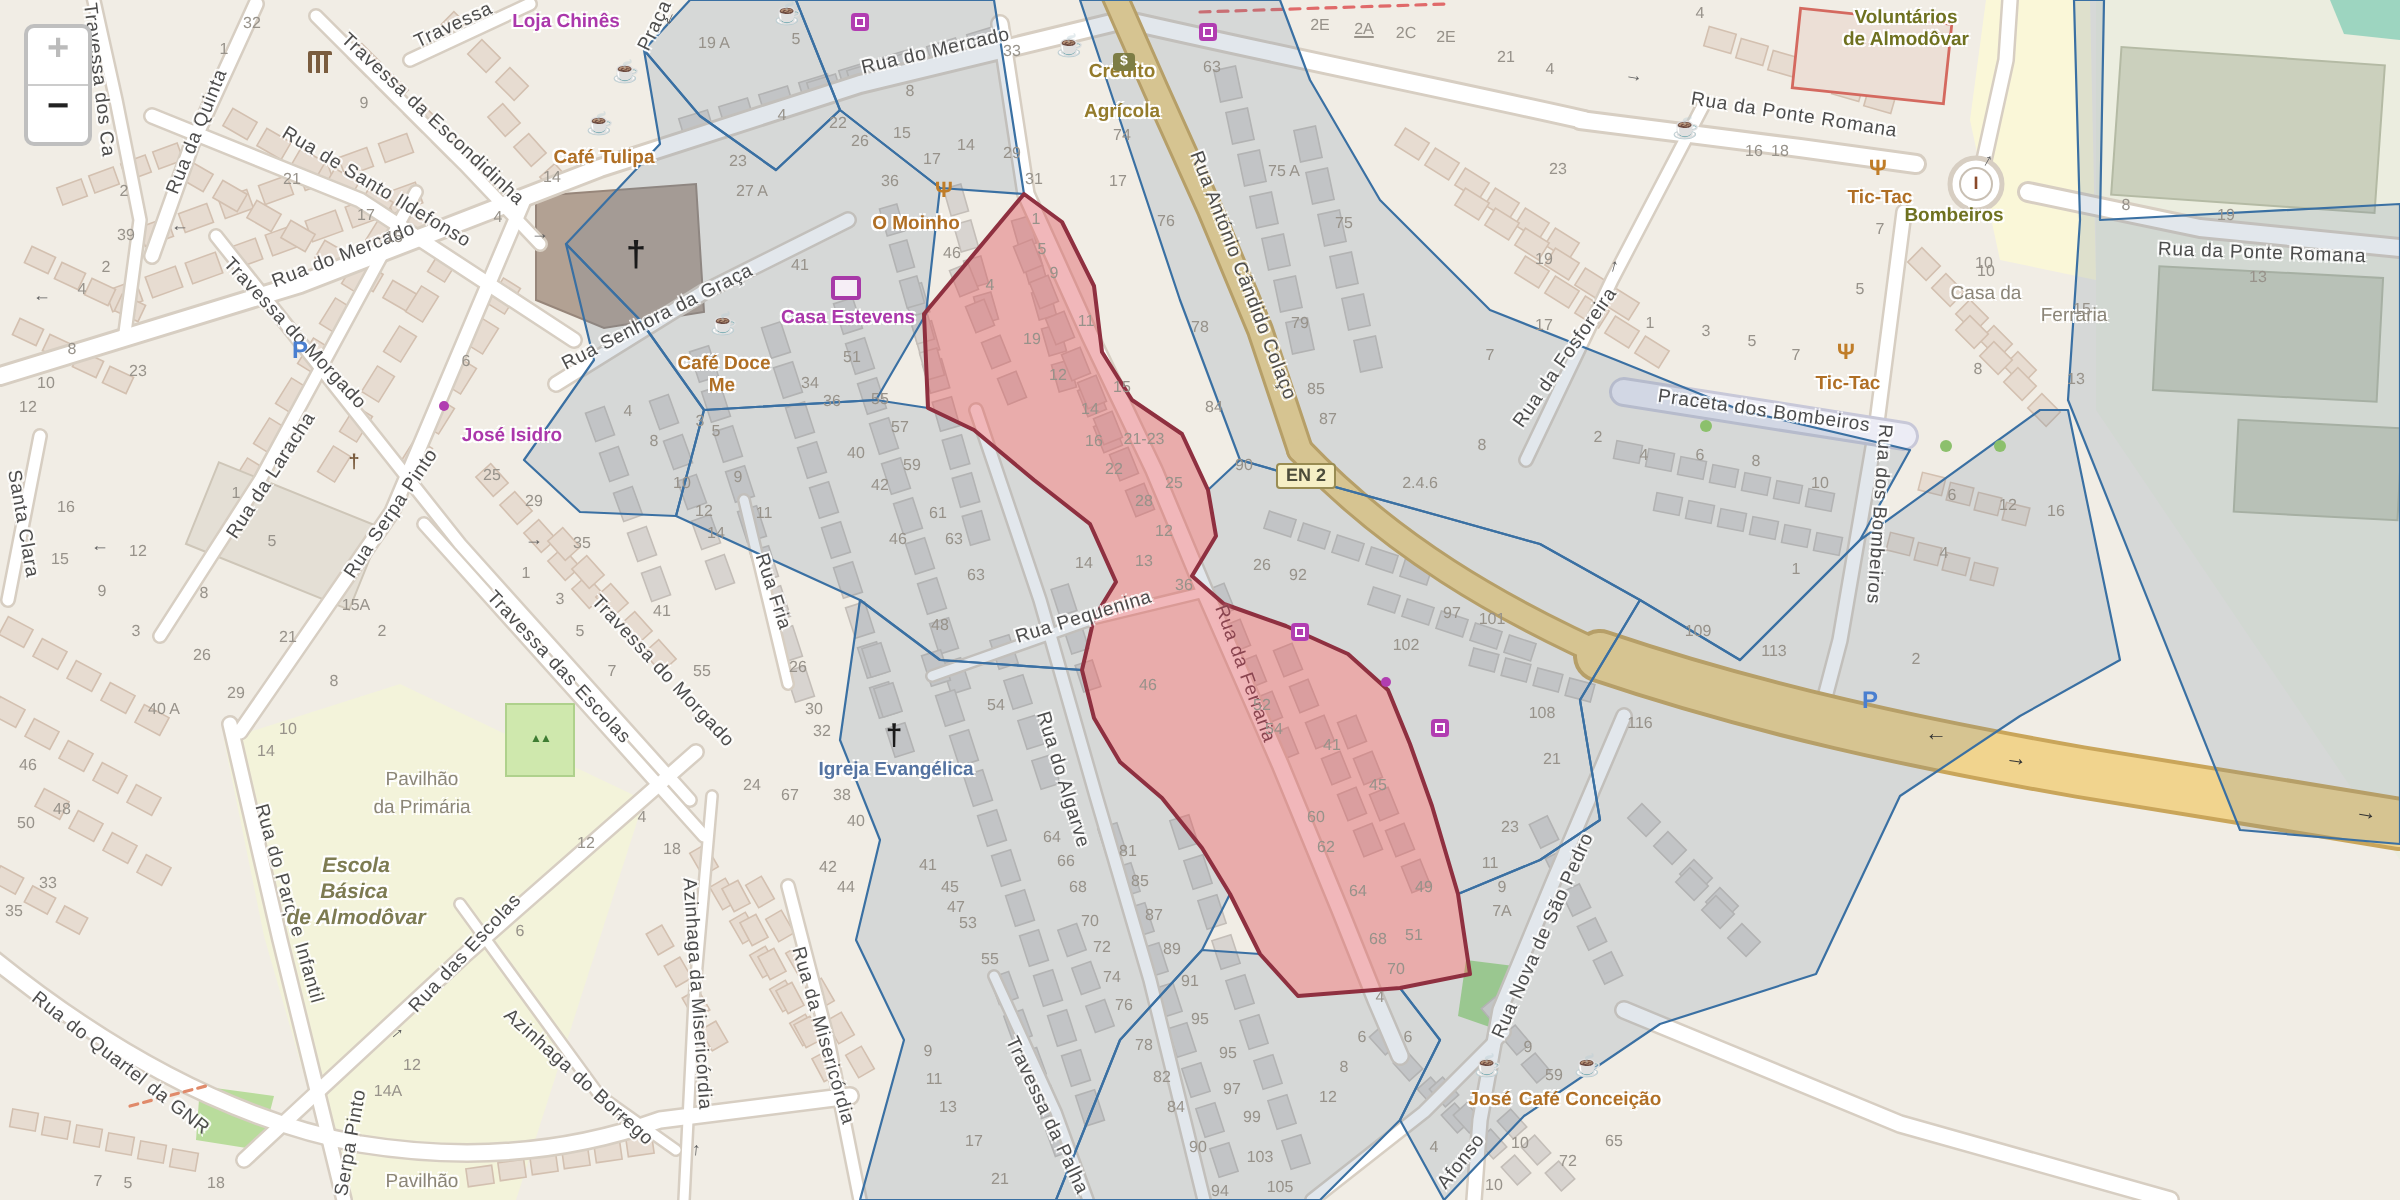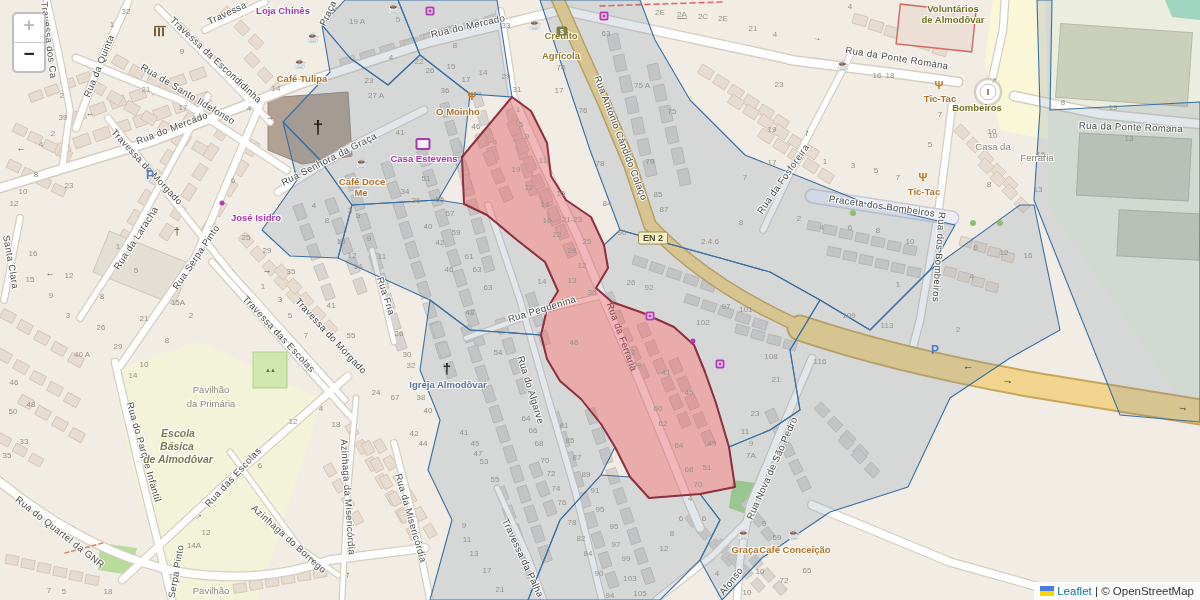--- a/index.html
+++ b/index.html
@@ -612,28 +612,28 @@
       <div class="lbl poi p-food" style="left: 458px; top: 112px; transform: translate(-50%, -50%) rotate(0deg);">O Moinho</div>
       <div class="lbl poi p-bank" style="left: 561px; top: 36px; transform: translate(-50%, -50%) rotate(0deg);">Crédito</div>
       <div class="lbl poi p-bank" style="left: 561px; top: 56px; transform: translate(-50%, -50%) rotate(0deg);">Agrícola</div>
       <div class="lbl poi p-civic" style="left: 953px; top: 9px; transform: translate(-50%, -50%) rotate(0deg);">Voluntários</div>
       <div class="lbl poi p-civic" style="left: 953px; top: 20px; transform: translate(-50%, -50%) rotate(0deg);">de Almodôvar</div>
       <div class="lbl poi p-civic" style="left: 977px; top: 108px; transform: translate(-50%, -50%) rotate(0deg);">Bombeiros</div>
       <div class="lbl poi p-food" style="left: 940px; top: 99px; transform: translate(-50%, -50%) rotate(0deg);">Tic-Tac</div>
       <div class="lbl poi p-food" style="left: 924px; top: 192px; transform: translate(-50%, -50%) rotate(0deg);">Tic-Tac</div>
       <div class="lbl poi p-grey" style="left: 993px; top: 147px; transform: translate(-50%, -50%) rotate(0deg);">Casa da</div>
       <div class="lbl poi p-grey" style="left: 993px; top: 158px; transform: translate(-50%, -50%) rotate(0deg); margin-left: 44px;">Ferraria</div>
-      <div class="lbl poi p-church" style="left: 448px; top: 385px; transform: translate(-50%, -50%) rotate(0deg);">Igreja Almodôvar</div>
+      <div class="lbl poi p-church" style="left: 448px; top: 385px; transform: translate(-50%, -50%) rotate(0deg);">Igreja Evangélica</div>
       <div class="lbl poi p-school" style="left: 178px; top: 433px; transform: translate(-50%, -50%) rotate(0deg);">Escola</div>
       <div class="lbl poi p-school" style="left: 177px; top: 446px; transform: translate(-50%, -50%) rotate(0deg);">Básica</div>
       <div class="lbl poi p-school" style="left: 178px; top: 459px; transform: translate(-50%, -50%) rotate(0deg);">de Almodôvar</div>
       <div class="lbl poi p-grey" style="left: 211px; top: 390px; transform: translate(-50%, -50%) rotate(0deg);">Pavilhão</div>
       <div class="lbl poi p-grey" style="left: 211px; top: 404px; transform: translate(-50%, -50%) rotate(0deg);">da Primária</div>
       <div class="lbl poi p-grey" style="left: 211px; top: 591px; transform: translate(-50%, -50%) rotate(0deg);">Pavilhão</div>
-      <div class="lbl poi p-food" style="left: 745px; top: 550px; transform: translate(-50%, -50%) rotate(0deg);">Graça</div>
+      <div class="lbl poi p-food" style="left: 745px; top: 550px; transform: translate(-50%, -50%) rotate(0deg);">José</div>
       <div class="lbl poi p-food" style="left: 795px; top: 550px; transform: translate(-50%, -50%) rotate(0deg);">Café Conceição</div>
       <div class="lbl hn" style="left: 126px; top: 12px; transform: translate(-50%, -50%) rotate(0deg);">32</div>
       <div class="lbl hn" style="left: 112px; top: 25px; transform: translate(-50%, -50%) rotate(0deg);">1</div>
       <div class="lbl hn" style="left: 182px; top: 52px; transform: translate(-50%, -50%) rotate(0deg);">9</div>
       <div class="lbl hn" style="left: 146px; top: 90px; transform: translate(-50%, -50%) rotate(0deg);">21</div>
       <div class="lbl hn" style="left: 183px; top: 108px; transform: translate(-50%, -50%) rotate(0deg);">17</div>
       <div class="lbl hn" style="left: 197px; top: 119px; transform: translate(-50%, -50%) rotate(0deg);">15</div>
       <div class="lbl hn" style="left: 249px; top: 109px; transform: translate(-50%, -50%) rotate(0deg);">4</div>
       <div class="lbl hn" style="left: 276px; top: 89px; transform: translate(-50%, -50%) rotate(0deg);">14</div>
       <div class="lbl hn" style="left: 62px; top: 96px; transform: translate(-50%, -50%) rotate(0deg);">2</div>
@@ -921,19 +921,14 @@
       <span class="ic ic-tree" style="left: 1000px; top: 223px;"></span>
       <span class="ic ic-tree" style="left: 853px; top: 213px;"></span>
       <span class="ic ic-play" style="left: 270px; top: 370px;">▲▲</span>
     </div>
 
   <div class="zoomctl">
     <a class="zin">+</a>
     <a class="zout">−</a>
   </div>
 
-  <div class="attrib">
-    <span class="flag"><i class="b"></i><i class="y"></i></span><a class="lflt">Leaflet</a>
-    <span>|</span>
-    <a class="osm">© OpenStreetMap</a>
-  </div>
 
 </div>
 
 </body></html>

